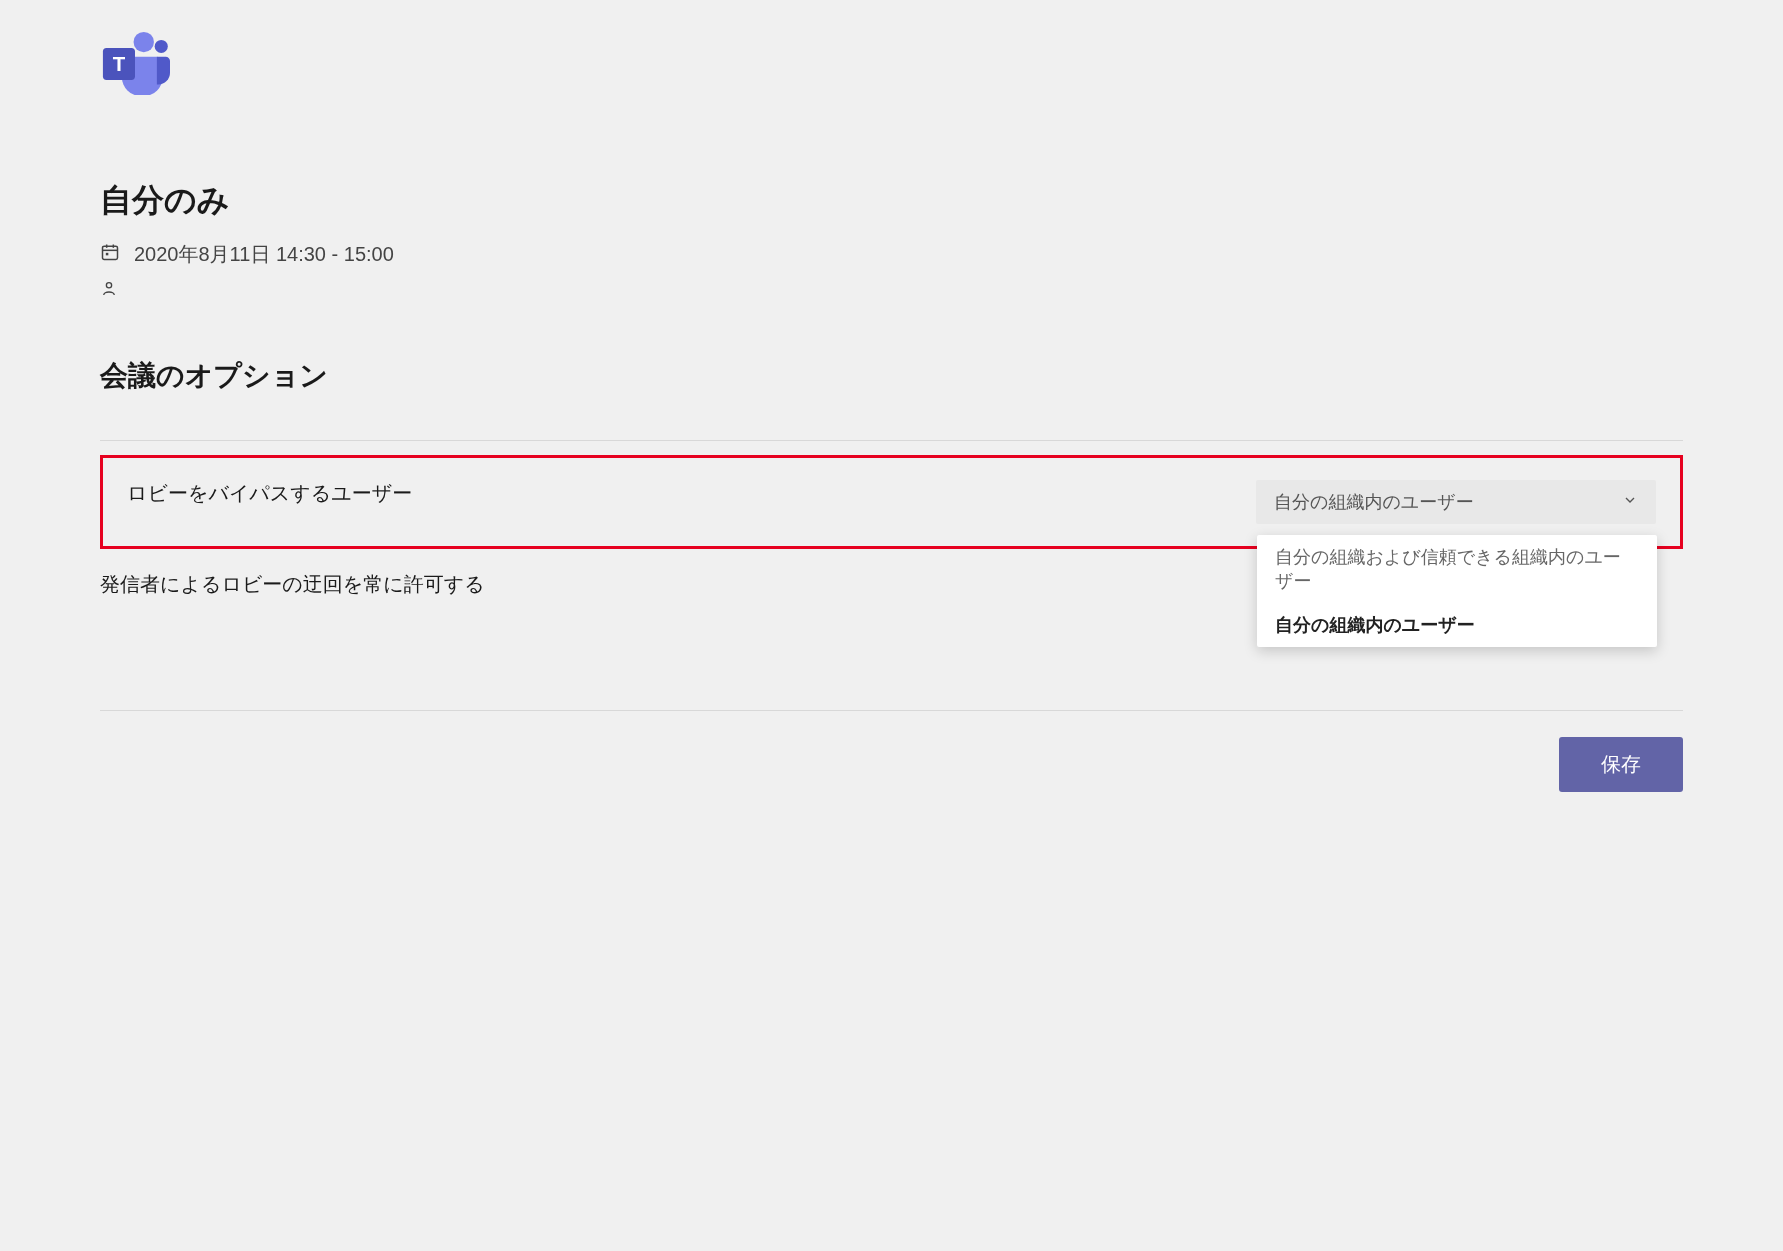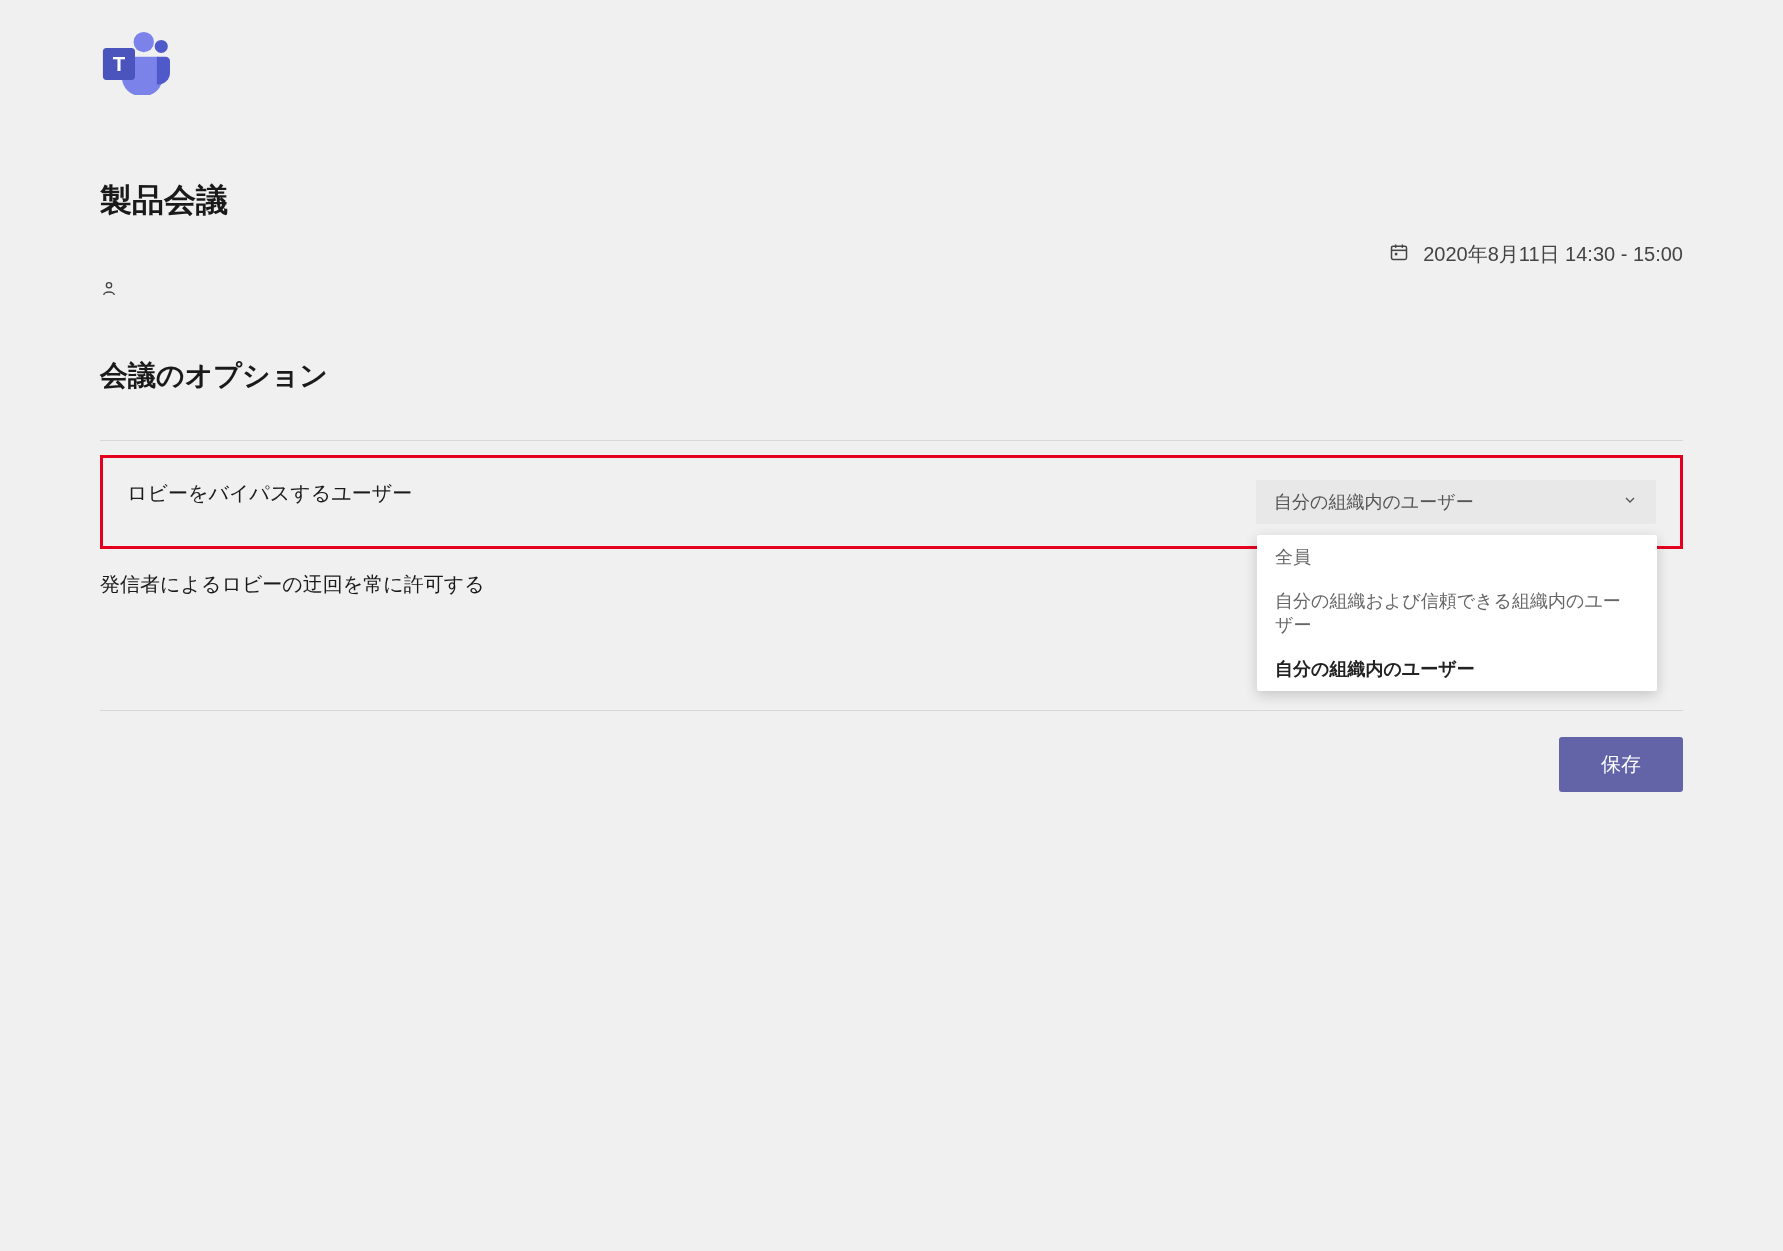--- a/index.html
+++ b/index.html
@@ -26,21 +26,20 @@
       color: #1a1a1a;
       margin-bottom: 18px;
     }
     .meeting-meta {
       display: flex;
       align-items: center;
       gap: 14px;
       color: #444;
       font-size: 20px;
       margin-bottom: 12px;
-      justify-content: flex-end;
     }
     .meeting-meta .icon { color: #444; }
     .person-row {
       margin-bottom: 55px;
       color: #444;
     }
     .section-title {
       font-size: 28px;
       font-weight: 700;
       color: #1a1a1a;
@@ -139,21 +138,21 @@
 
       <path d="M19 18 h20 a4 4 0 0 1 4 4 v10 a13 13 0 0 1 -13 13 h-2 a13 13 0 0 1 -13 -13 v-10 a4 4 0 0 1 4 -4 z" fill="#7b83eb"></path>
 
       <path d="M39 18 h6 a3 3 0 0 1 3 3 v8 a8 8 0 0 1 -8 8 h-1 z" fill="#5059c9"></path>
 
       <rect x="2" y="12" width="22" height="22" rx="2.5" fill="#4b53bc"></rect>
       <text x="13" y="28" text-anchor="middle" fill="#fff" font-size="14" font-weight="700" font-family="Segoe UI, sans-serif">T</text>
     </svg>
   </div>
 
-  <h1 class="meeting-title">製品会議</h1>
+  <h1 class="meeting-title">自分のみ</h1>
 
   <div class="meeting-meta">
     <span class="icon">
       <svg width="20" height="20" viewBox="0 0 24 24" fill="none" stroke="#444" stroke-width="1.8">
         <rect x="3" y="5" width="18" height="16" rx="2"></rect>
         <line x1="3" y1="10" x2="21" y2="10"></line>
         <line x1="8" y1="3" x2="8" y2="7"></line>
         <line x1="16" y1="3" x2="16" y2="7"></line>
         <rect x="7" y="13" width="3" height="3" fill="#444" stroke="none"></rect>
       </svg>
@@ -183,21 +182,20 @@
           <span>自分の組織内のユーザー</span>
           <span class="chev">
             <svg width="16" height="16" viewBox="0 0 24 24" fill="none" stroke="#555" stroke-width="2">
               <polyline points="6 9 12 15 18 9"></polyline>
             </svg>
           </span>
         </div>
       </div>
 
       <div class="dropdown-panel">
-        <div class="dropdown-item">全員</div>
         <div class="dropdown-item">自分の組織および信頼できる組織内のユーザー</div>
         <div class="dropdown-item selected">自分の組織内のユーザー</div>
       </div>
     </div>
 
     <div class="option-row">
       <span class="option-label">発信者によるロビーの迂回を常に許可する</span>
     </div>
 
 

